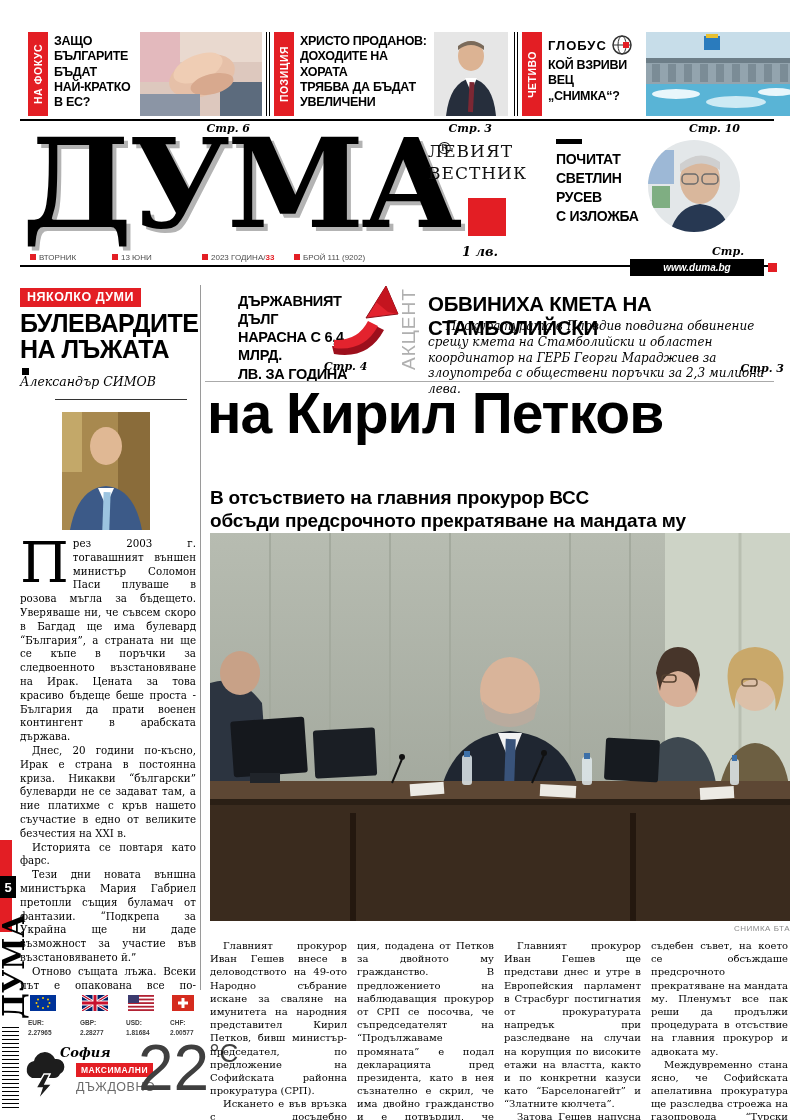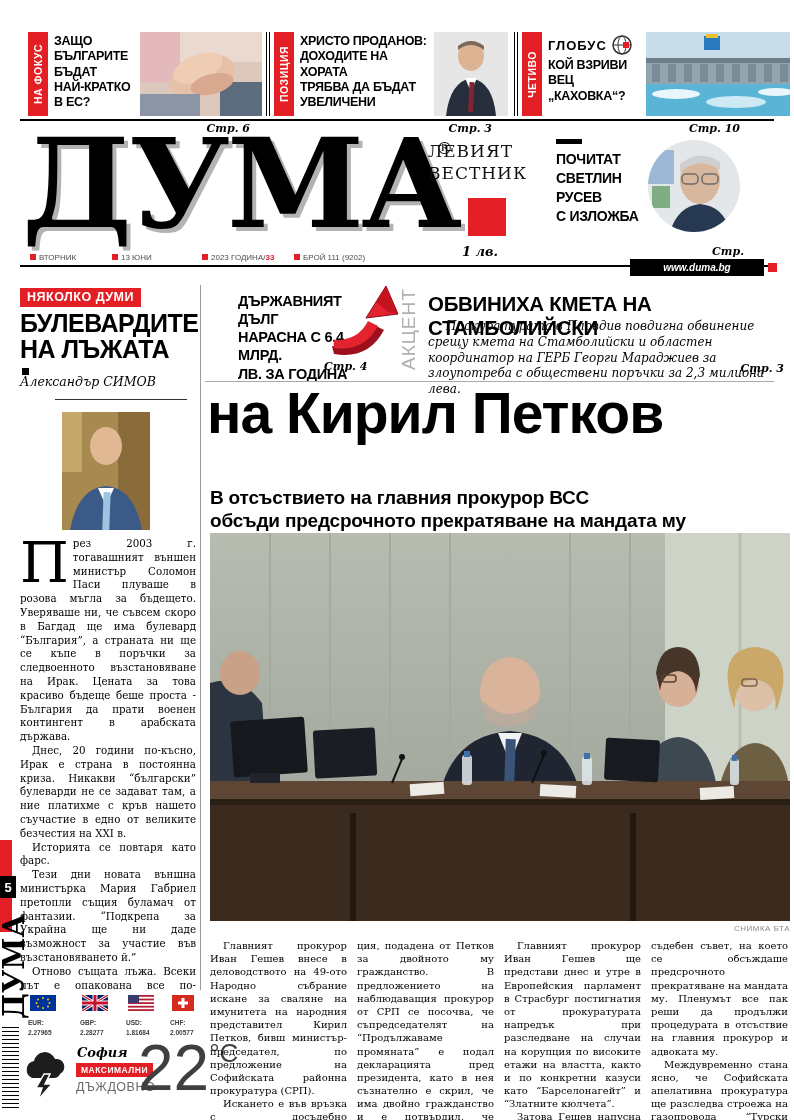--- a/index.html
+++ b/index.html
@@ -64,21 +64,21 @@
   .op-photo { position:absolute; left:62px; top:412px; width:88px; height:118px; }
   .op-body { position:absolute; left:20px; top:537px; width:176px; height:452px; font-family:"DejaVu Serif", serif;
              font-size:10.3px; line-height:1.34; text-align:justify; overflow:hidden; }
   .op-body p { text-indent:12px; }
   .op-body p.first { text-indent:0; }
   .dropcap { float:left; font-family:"DejaVu Serif", serif; font-size:56px; line-height:.8; padding:4px 4px 0 0; }
 
   
   .flagrow { position:absolute; top:995px; }
   .curr { position:absolute; top:1018px; width:50px; font-size:6.5px; font-weight:bold; color:#3d3d3d; line-height:1.5; }
-  .wx-city { position:absolute; left:77px; top:1045px; font-family:"DejaVu Serif", serif; font-style:italic;
+  .wx-city { position:absolute; left:60px; top:1045px; font-family:"DejaVu Serif", serif; font-style:italic;
              font-weight:bold; font-size:13px; }
   .wx-max { position:absolute; left:76px; top:1063px; background:#e31e24; color:#fff; font-weight:bold;
             font-size:8.5px; padding:2px 5px; letter-spacing:.5px; }
   .wx-cond { position:absolute; left:76px; top:1080px; font-size:12.5px; color:#6b6b6b; letter-spacing:.5px; }
   .wx-temp { position:absolute; left:138px; top:1036px; font-weight:200; font-size:64px; color:#3f3f3f; line-height:1; }
   .wx-unit { font-size:26px; vertical-align:28px; font-weight:200; }
 
   
   .spine-red { position:absolute; left:0; top:840px; width:12px; height:92px; background:#e31e24; }
   .spine-issue { position:absolute; left:0; top:876px; width:16px; height:22px; background:#000; color:#fff;
@@ -180,21 +180,21 @@
         <svg width="22" height="22" viewBox="0 0 22 22">
           <circle cx="11" cy="11" r="9" fill="none" stroke="#333" stroke-width="1.5"></circle>
           <ellipse cx="11" cy="11" rx="4" ry="9" fill="none" stroke="#333" stroke-width="1"></ellipse>
           <line x1="2" y1="11" x2="20" y2="11" stroke="#333" stroke-width="1"></line>
           <rect x="12" y="8" width="6" height="6" fill="#e31e24"></rect>
         </svg>
       </div>
       <div class="teaser-title">
         <div>КОЙ ВЗРИВИ</div>
         <div>ВЕЦ</div>
-        <div>„КАХОВКА“?</div>
+        <div>„СНИМКА“?</div>
       </div>
     </div>
     <svg class="teaser-photo" width="144" height="84" viewBox="0 0 144 84">
       <rect width="144" height="40" fill="#c7dde9"></rect>
       <rect x="58" y="4" width="16" height="14" fill="#2a7bbd"></rect>
       <rect x="60" y="2" width="12" height="4" fill="#e8c030"></rect>
       <rect x="0" y="26" width="144" height="26" fill="#93a4ae"></rect>
       <rect x="0" y="26" width="144" height="5" fill="#6d7e88"></rect>
       <g fill="#7b8c96">
         <rect x="6" y="32" width="8" height="18"></rect>

